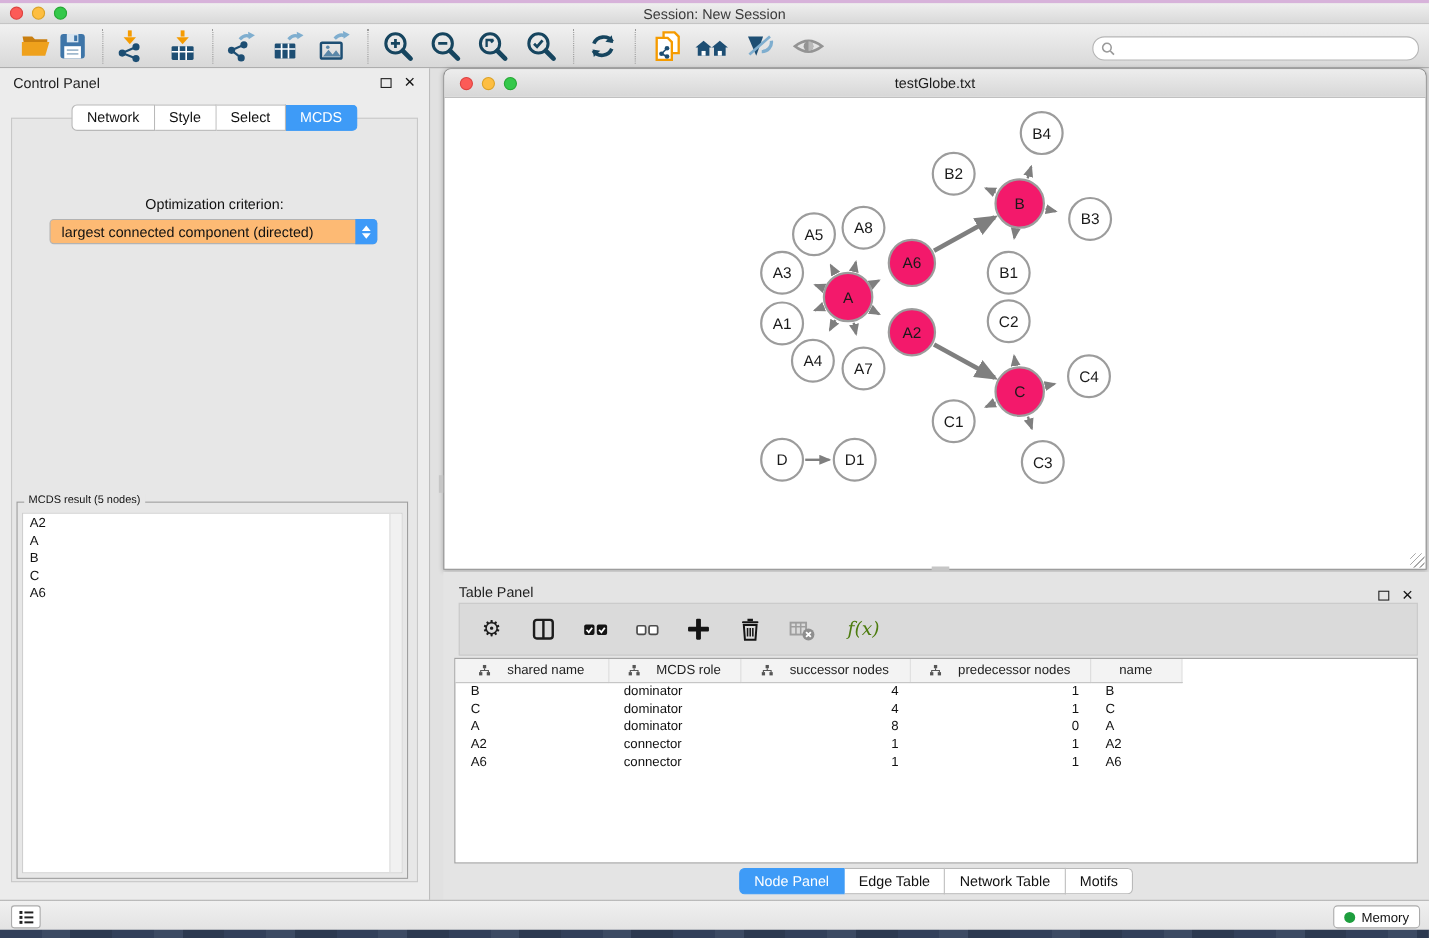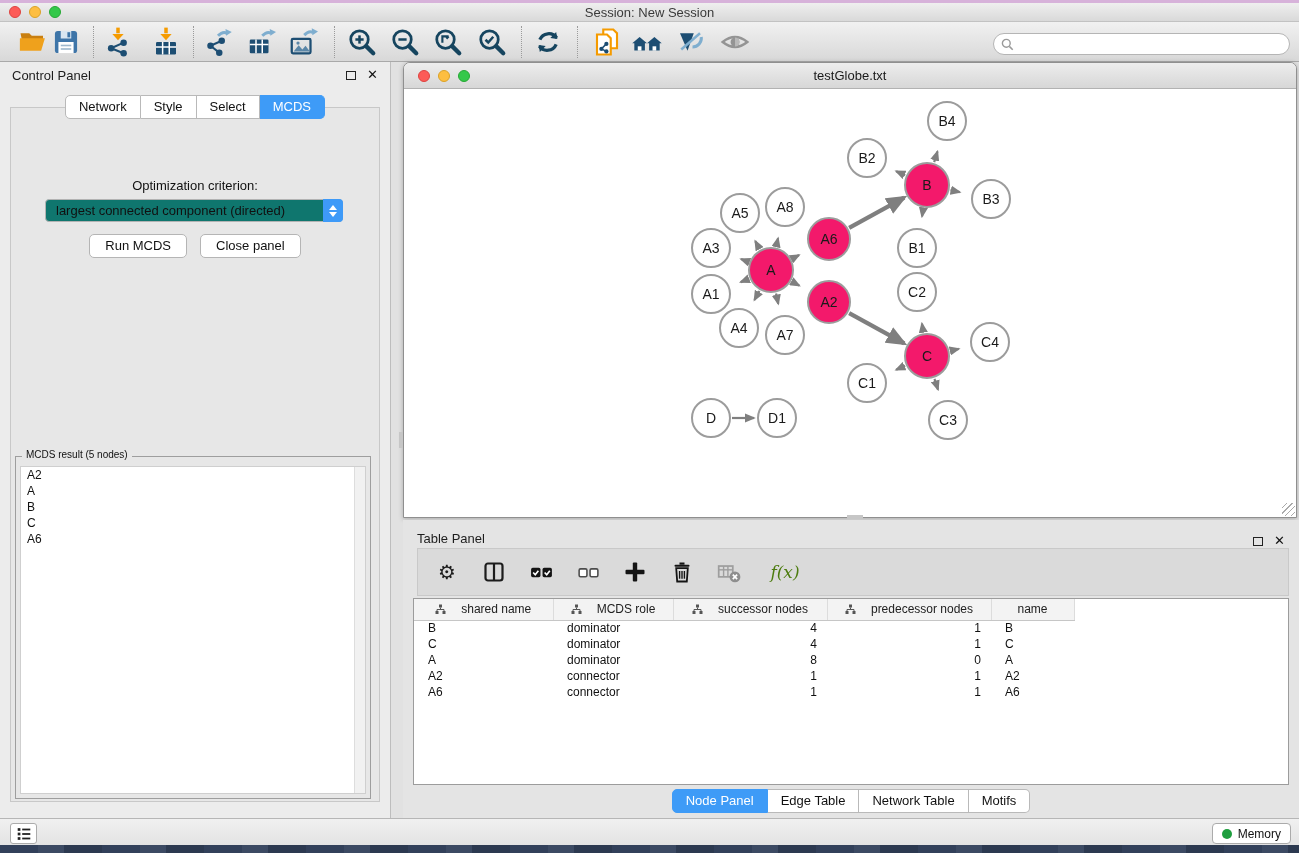--- a/index.html
+++ b/index.html
@@ -50,21 +50,21 @@
   .cp-body { position:absolute; left:10px; right:10px; top:45px; bottom:16px;
       background:#e7e7e7; border:1px solid #c8c8c8; }
   .seg-tabs { position:absolute; top:33px; left:0; right:0; display:flex; justify-content:center; z-index:2; }
   .seg-tabs .tab, .bottom-tabs .tab { background:#fff; border:1px solid #b9b9b9; border-left:none;
       padding:3px 13px 4px; font-size:13px; color:#111; cursor:default; }
   .seg-tabs .tab:first-child, .bottom-tabs .tab:first-child { border-left:1px solid #b9b9b9;
       border-radius:5px 0 0 5px; }
   .seg-tabs .tab:last-child, .bottom-tabs .tab:last-child { border-radius:0 5px 5px 0; }
   .seg-tabs .tab.active, .bottom-tabs .tab.active { background:#3e9bf7; border-color:#3e9bf7; color:#fff; }
   .opt-label { position:absolute; top:70px; left:0; right:0; text-align:center; font-size:13px; color:#111; }
-  .select-box { position:absolute; top:91px; left:34px; right:36px; height:23px; background:#0f766e;
+  .select-box { position:absolute; top:91px; left:34px; right:36px; height:23px; background:#fdba74;
       border:1px solid #b3b3b3; border-radius:4px; display:flex; align-items:center; }
   .select-box .sel-text { flex:1; padding-left:10px; font-size:13px; color:#111;
       white-space:nowrap; overflow:hidden; }
   .sel-stepper { width:20px; height:23px; margin:-1px -1px -1px 0; background:#3e9af8;
       border-radius:0 4px 4px 0; display:flex; flex-direction:column; align-items:center;
       justify-content:center; gap:2px; }
   .tri-up { width:0; height:0; border-left:4px solid transparent; border-right:4px solid transparent;
       border-bottom:5px solid #fff; }
   .tri-down { width:0; height:0; border-left:4px solid transparent; border-right:4px solid transparent;
       border-top:5px solid #fff; }
@@ -307,24 +307,20 @@
         <div class="tab active">MCDS</div>
       </div>
     <div class="cp-body">
       <div class="opt-label">Optimization criterion:</div>
       <div class="select-box">
         <span class="sel-text">largest connected component (directed)</span>
         <span class="sel-stepper">
           <span class="tri-up"></span>
             <span class="tri-down"></span>
         </span>
-      </div>
-      <div class="btn-row">
-        <button class="mac-btn">Run MCDS</button>
-        <button class="mac-btn">Close panel</button>
       </div>
       <div class="result-group">
         <span class="result-title">MCDS result (5 nodes)</span>
         <div class="result-list">
           <div class="result-scroll"></div>
         <div class="mcds-item">A2</div>
             <div class="mcds-item">A</div>
             <div class="mcds-item">B</div>
             <div class="mcds-item">C</div>
             <div class="mcds-item">A6</div>

